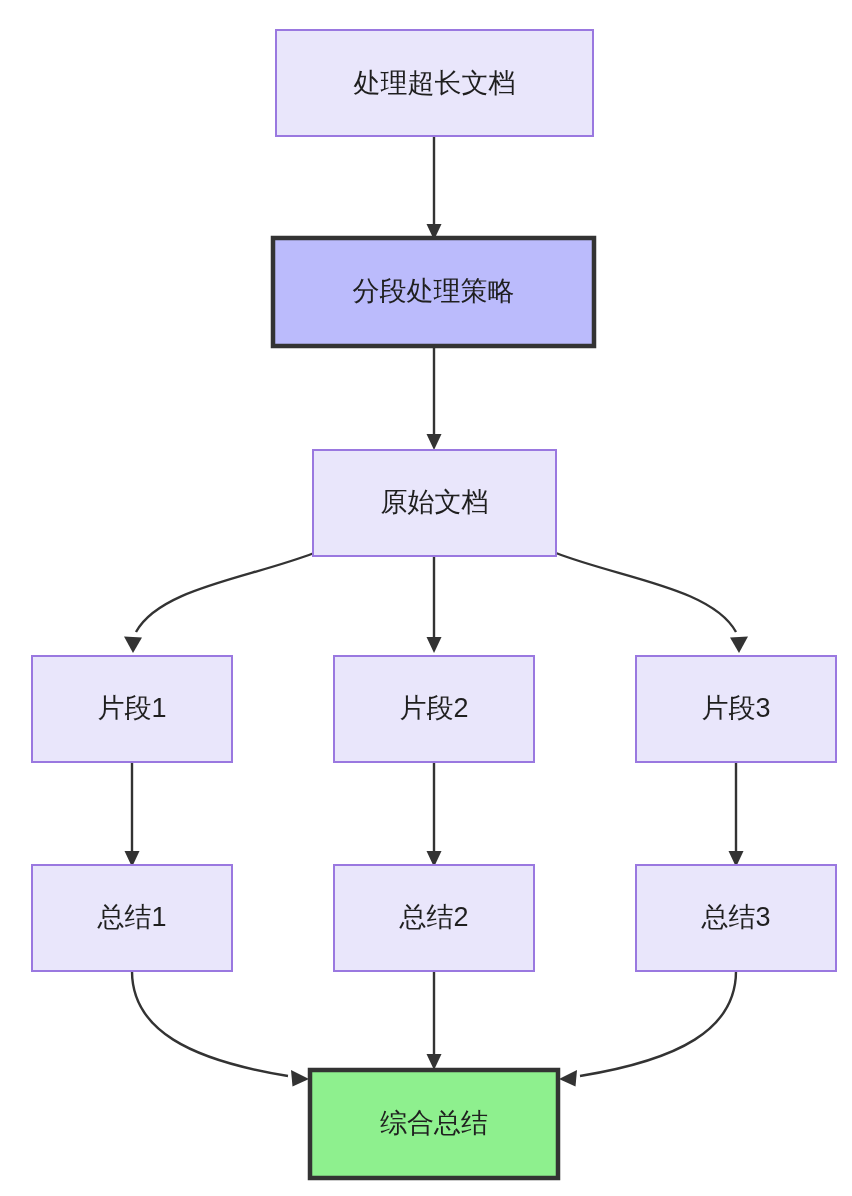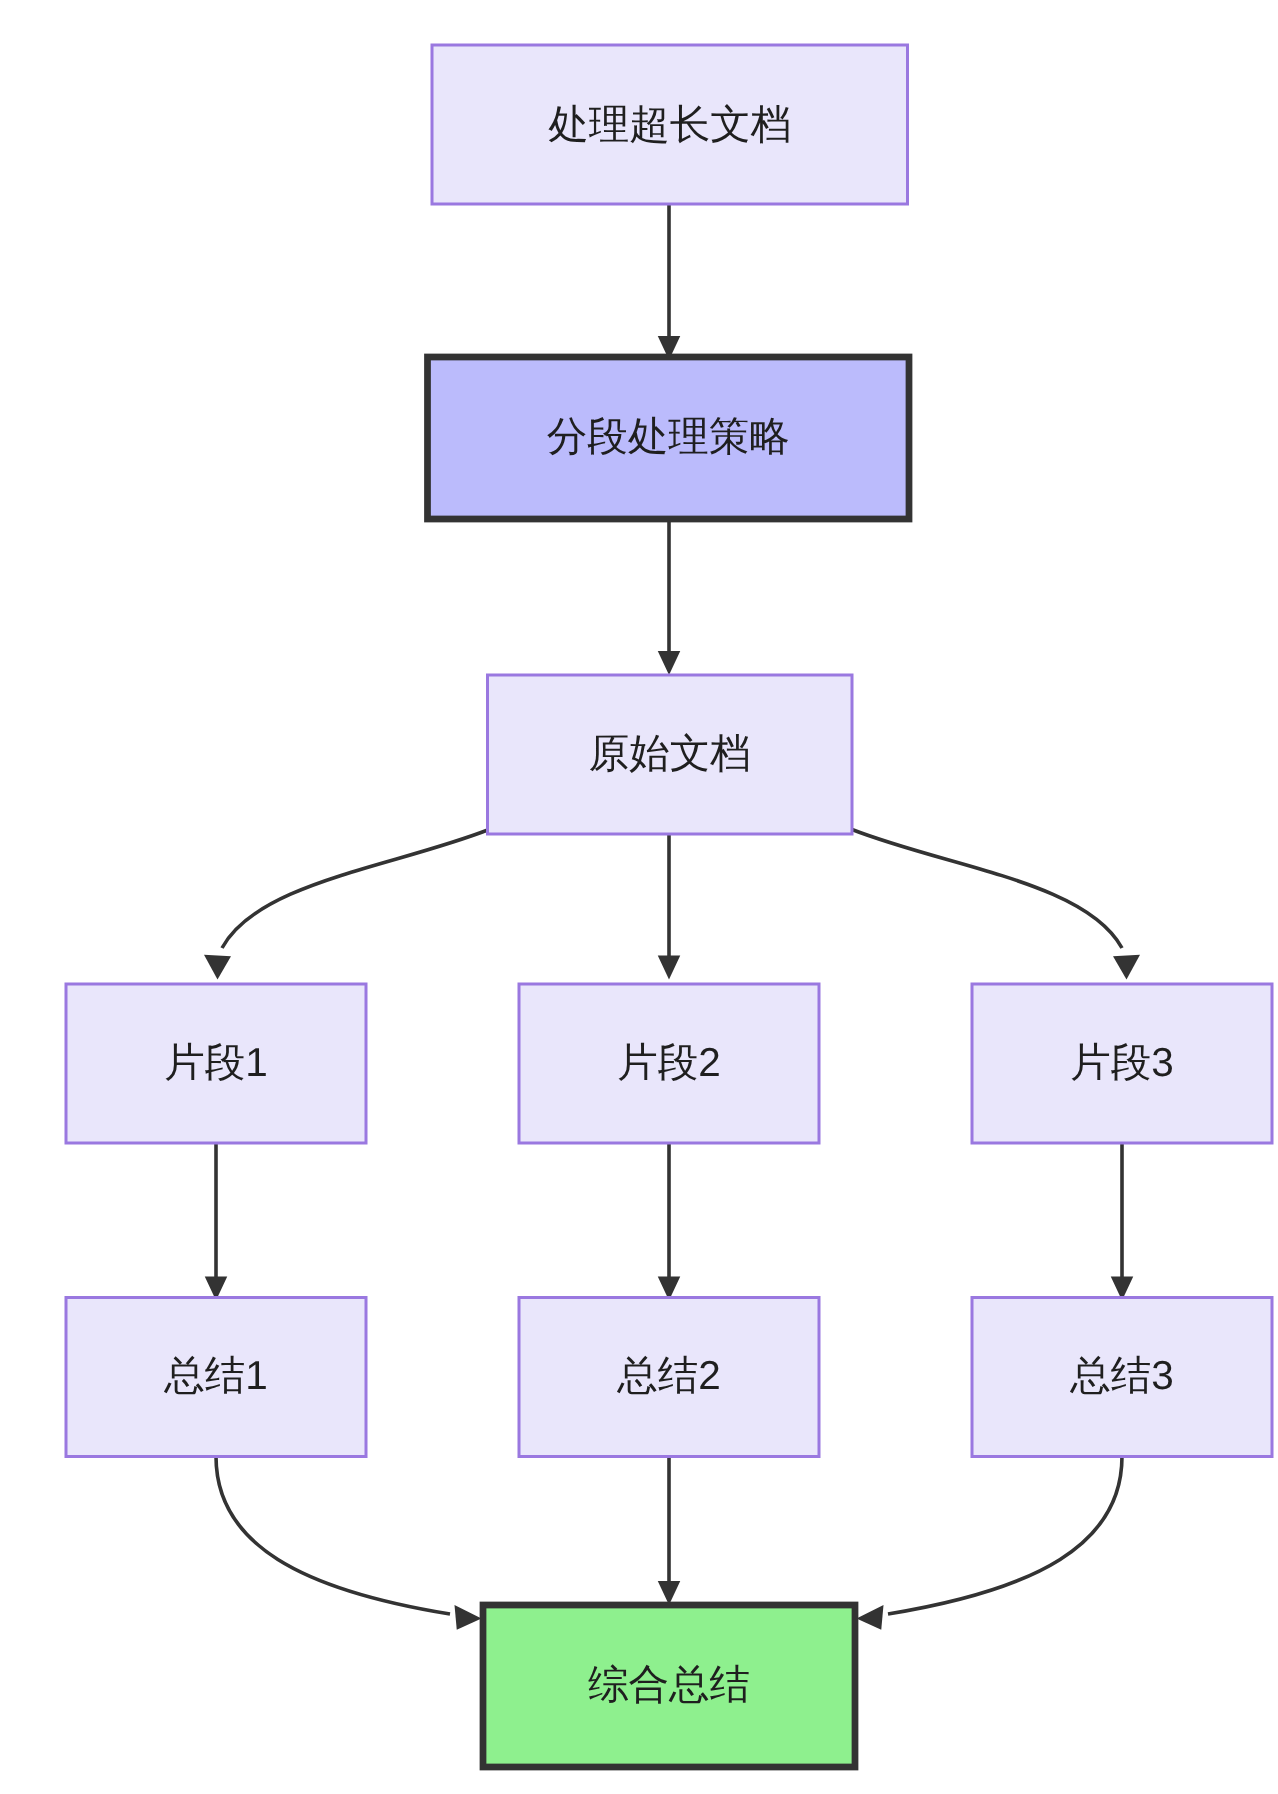--- a/index.html
+++ b/index.html
@@ -11,21 +11,20 @@
     width: 852px;
     height: 1196px;
     font-family: "Liberation Sans", "DejaVu Sans", sans-serif;
     overflow: hidden;
   }
   #flowchart-root {
     position: relative;
     width: 787px;
     height: 1196px;
     background: #ffffff;
-    padding-left: 12px;
   }
   svg.diagram {
     display: block;
     width: 852px;
     height: 1196px;
   }
   .node-rect {
     fill: #e9e6fb;
     stroke: #9a78e0;
     stroke-width: 2;

